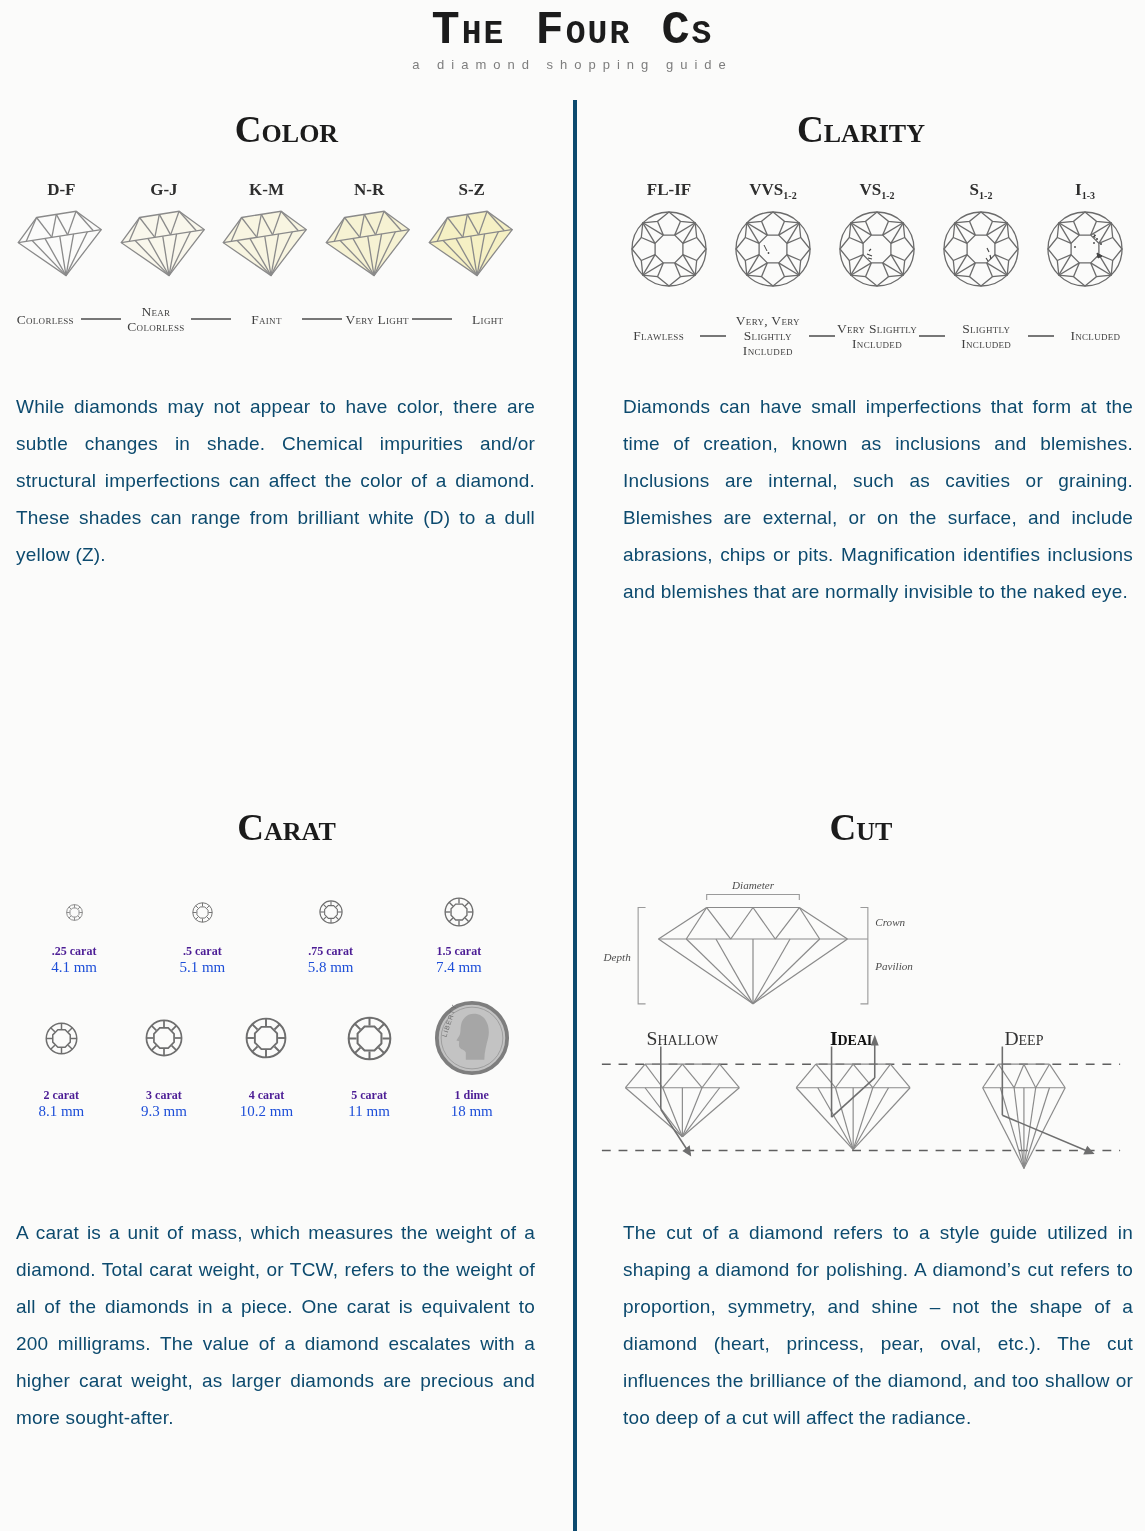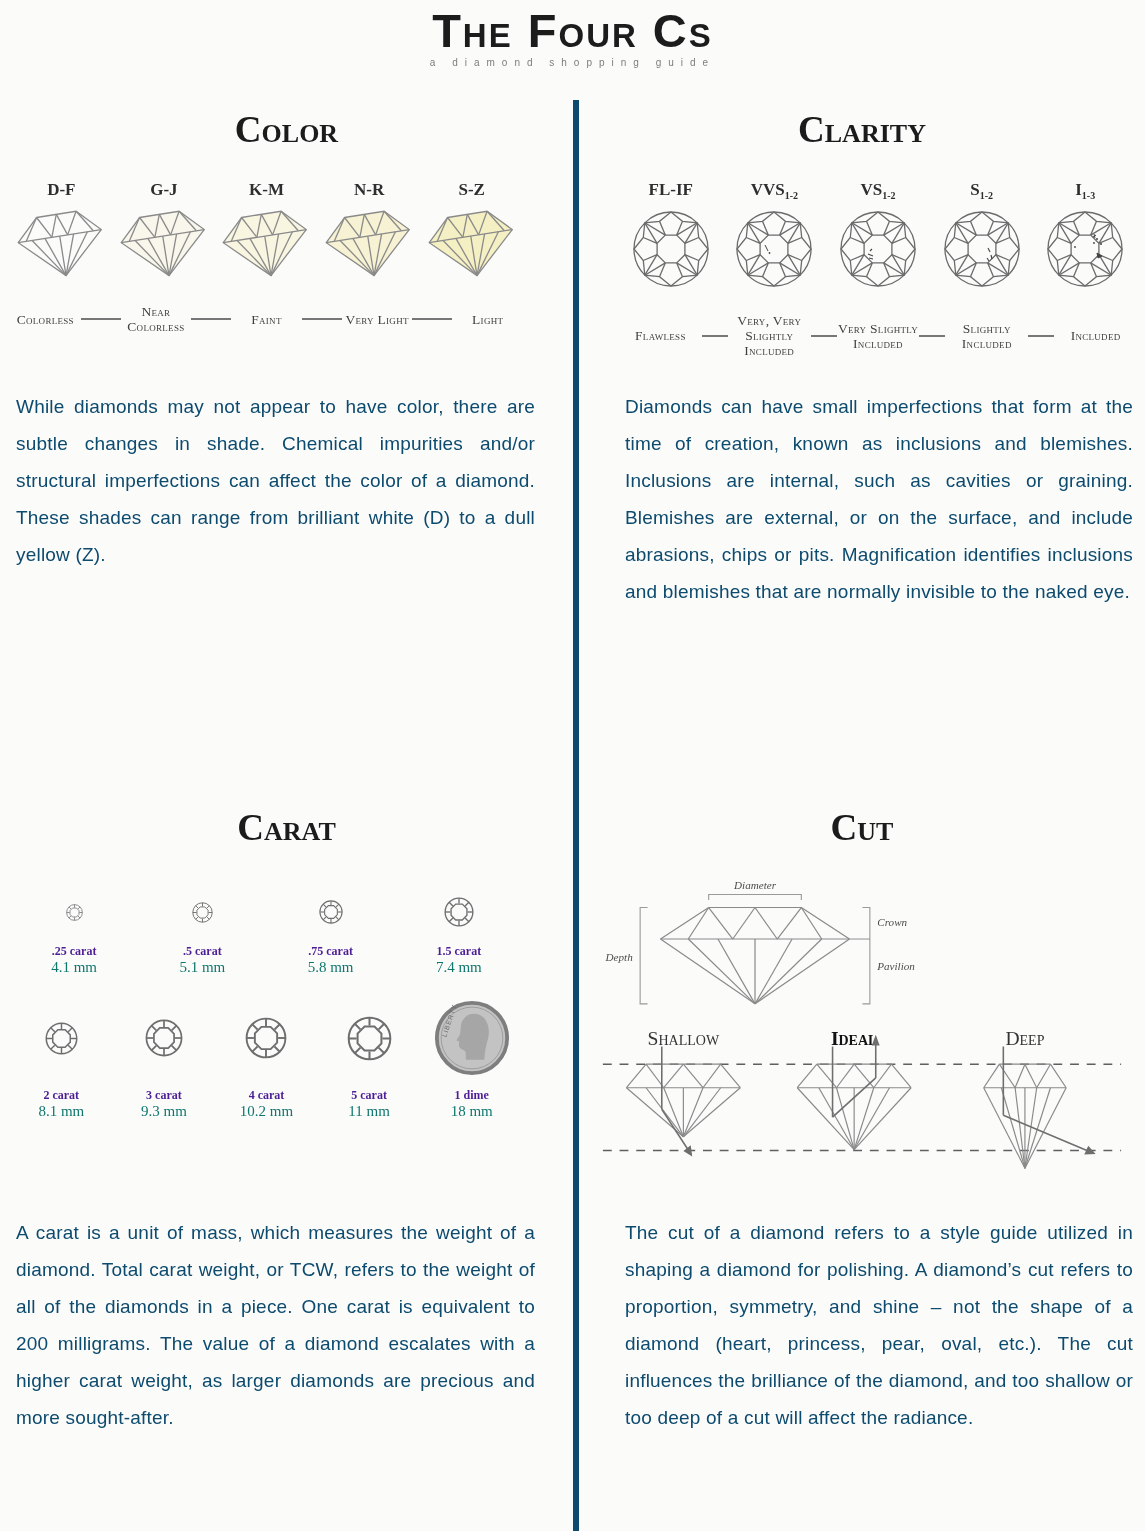--- a/index.html
+++ b/index.html
@@ -1,26 +1,26 @@
 <!DOCTYPE html>
 <html><head>
 <meta charset="utf-8">
 <style>
   html,body{margin:0;padding:0;background:#e8e8e8;}
   .page{width:1145px;height:1531px;background:#fbfbfa;position:relative;margin:0 auto;overflow:hidden;
         font-family:"Liberation Sans",sans-serif;}
   
   .title-block{height:100px;text-align:center;padding-top:6px;box-sizing:border-box;}
-  .main-title{font-family:Liberation Sans, sans-serif;font-variant:small-caps;font-weight:bold;
+  .main-title{font-family:Liberation Mono, monospace;font-variant:small-caps;font-weight:bold;
               font-size:47px;letter-spacing:2px;color:#1c1c1c;line-height:50px;margin:0;}
-  .subtitle{font-size:10px;letter-spacing:7px;color:#7d7d7d;margin-top:1px;}
+  .subtitle{font-size:13px;letter-spacing:7px;color:#7d7d7d;margin-top:1px;}
   
   .grid-row{display:flex;}
   .quad{width:573px;box-sizing:border-box;position:relative;}
-  .quad.right{width:572px;border-left:6px solid #0c4a6e;}
+  .quad.right{width:572px;border-left:4px solid #0c4a6e;}
   .row-top .quad{height:690px;}
   .row-bottom .quad{height:741px;}
   
   .sec-header{display:flex;align-items:center;margin-top:6px;height:48px;flex-direction:column;}
   .row-bottom .sec-header{margin-top:14px;justify-content:flex-end;}
   .rule{height:2px;background:#8c8c8c;flex:1;}
   .rule.inset-right{margin-right:32px;}
   .rule.inset-left{margin-left:28px;}
   .sec-title{font-family:"Liberation Serif",serif;font-variant:small-caps;font-weight:bold;
              font-size:37px;color:#1b1b1b;margin:0 20px;line-height:44px;}
@@ -46,21 +46,21 @@
   .row-bottom .body-text{top:424px;}
   .body-left{left:16px;right:38px;}
   .body-right{left:46px;right:12px;}
   
   .carat-row{display:flex;margin-top:36px;}
   .carat-row.second{margin-top:20px;}
   .carat-cell{flex:1;text-align:center;}
   .stone-box{height:48px;display:flex;align-items:center;justify-content:center;}
   .stone-box.big{height:84px;}
   .carat-name{font-family:"Liberation Serif",serif;font-weight:bold;font-size:12px;color:#4c1d95;margin-top:8px;}
-  .carat-mm{font-family:"Liberation Serif",serif;font-size:15px;color:#0f766e;line-height:17px;}
+  .carat-mm{font-family:"Liberation Serif",serif;font-size:15px;color:#1d4ed8;line-height:17px;}
   
   .anatomy-wrap{display:flex;justify-content:flex-start;margin-top:24px;}
   .profiles-wrap{display:flex;justify-content:center;margin-top:2px;}
   svg text{font-family:"Liberation Serif",serif;}
   .svg-label-italic{font-style:italic;font-size:12px;fill:#4d4d4d;}
   .svg-profile-label{font-variant:small-caps;font-size:20px;fill:#333;}
   .svg-profile-label.bold{font-weight:bold;fill:#111;}
   .dime-text{font-size:7px;fill:#6e6e6e;letter-spacing:1px;font-family:"Liberation Sans",sans-serif;}
 </style>
 </head>

